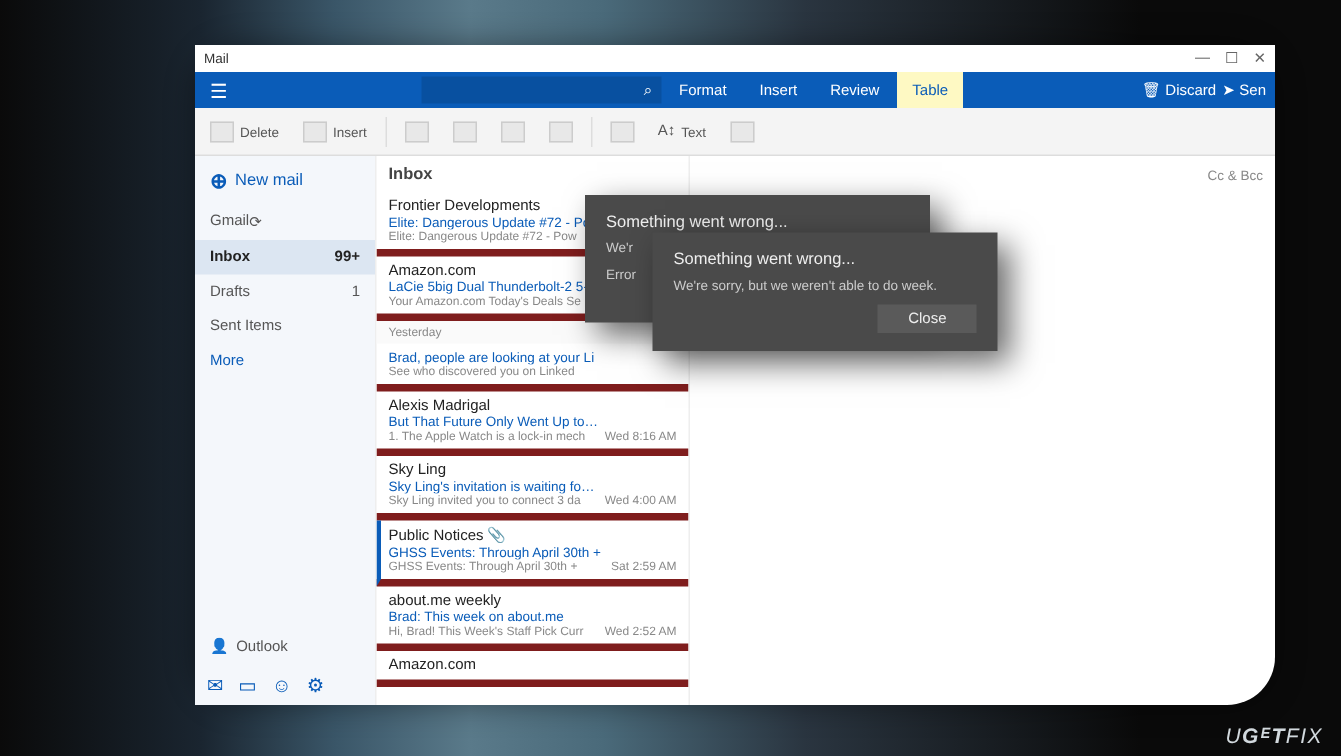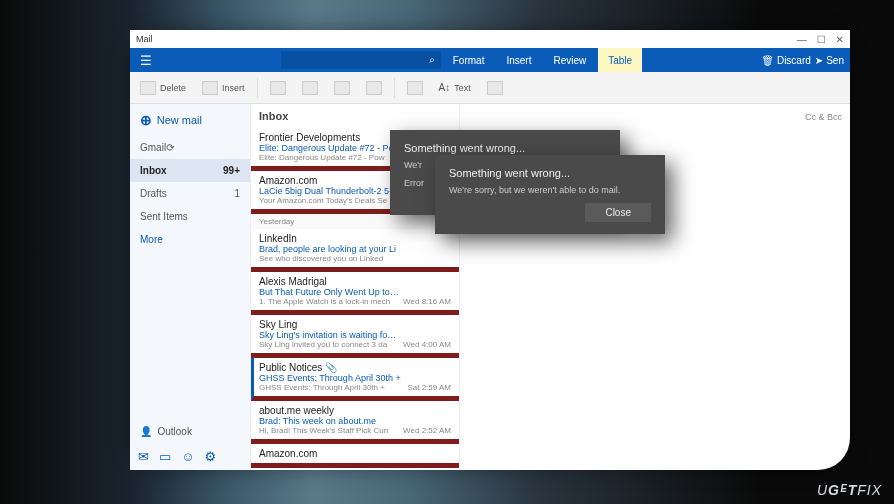--- a/index.html
+++ b/index.html
@@ -174,21 +174,20 @@
             <div class="msg-body">
     <div class="msg-sender">Amazon.com</div>
     <div class="msg-subject">LaCie 5big Dual Thunderbolt-2 5-B</div>
     <div class="msg-preview">Your Amazon.com Today's Deals Se</div>
   </div>
             <div class="msg-time"></div>
           </div>
           <div class="date-divider">Yesterday</div>
           <div class="msg">
             <div class="msg-body">
-    <div class="msg-sender">LinkedIn</div>
     <div class="msg-subject">Brad, people are looking at your Li</div>
     <div class="msg-preview">See who discovered you on Linked</div>
   </div>
             <div class="msg-time"></div>
           </div>
           <div class="msg">
             <div class="msg-body">
     <div class="msg-sender">Alexis Madrigal</div>
     <div class="msg-subject">But That Future Only Went Up to 20</div>
     <div class="msg-preview">1. The Apple Watch is a lock-in mech</div>
@@ -237,18 +236,18 @@
 </div>
 
 <div class="error-dialog dialog1">
   <div class="error-title">Something went wrong...</div>
   <div class="error-msg">We'r</div>
   <div class="error-msg">Error</div>
 </div>
 
 <div class="error-dialog dialog2">
   <div class="error-title">Something went wrong...</div>
-  <div class="error-msg">We're sorry, but we weren't able to do mail.</div>
+  <div class="error-msg">We're sorry, but we weren't able to do week.</div>
   <button class="error-btn">Close</button>
   <div style="clear:both"></div>
 </div>
 
 <div class="watermark">U<span class="ge">GᴱT</span>FIX</div>
 
 </body></html>

